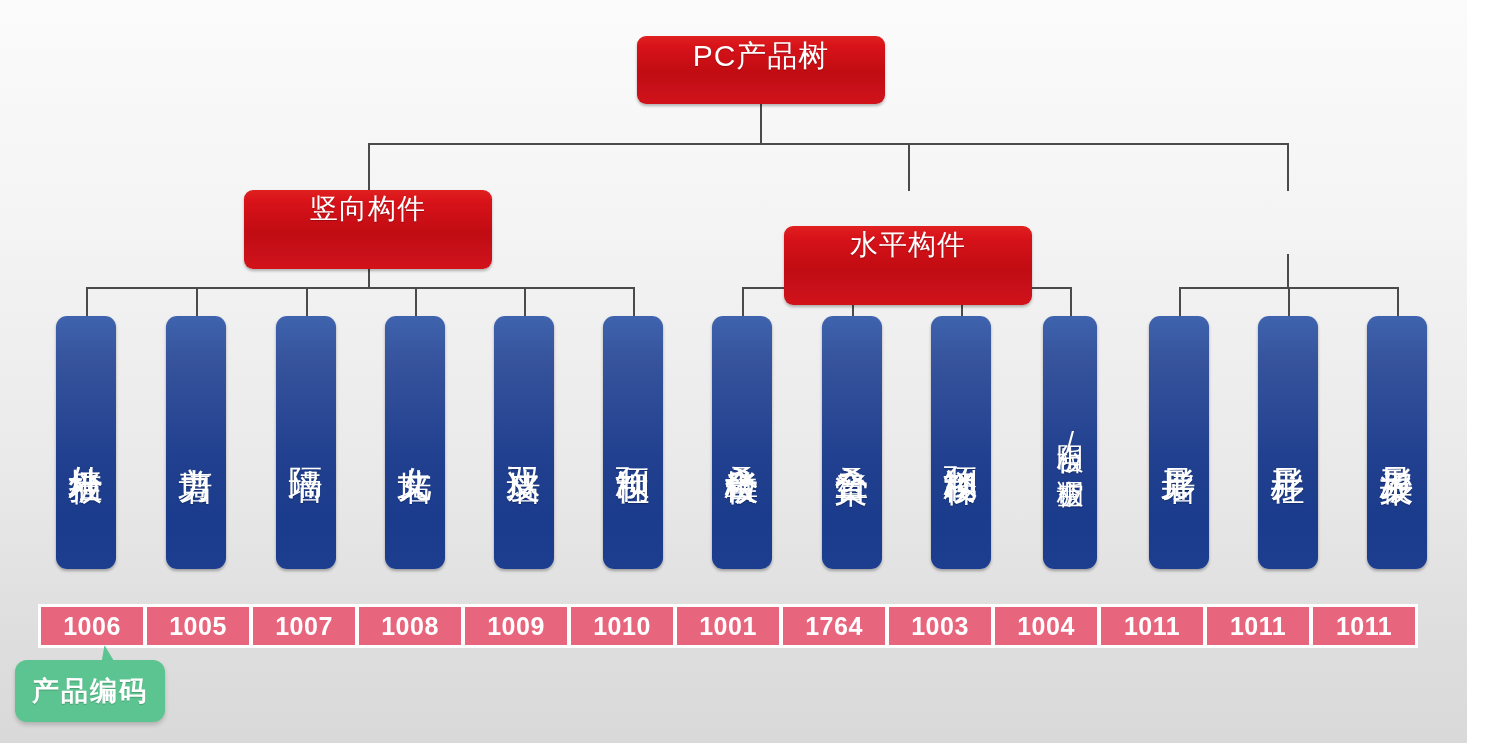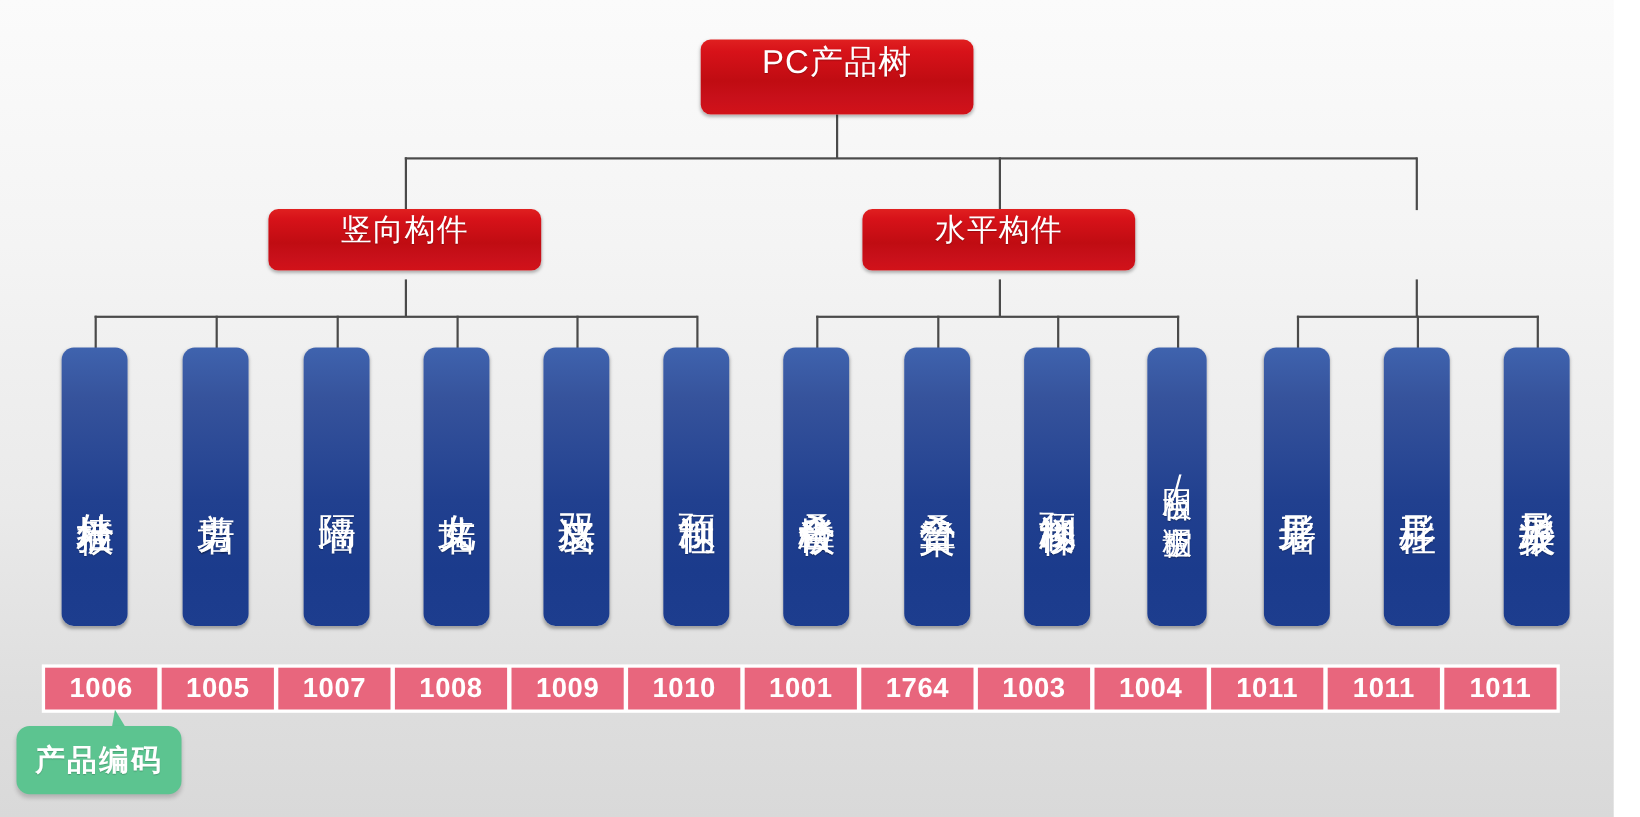--- a/index.html
+++ b/index.html
@@ -44,21 +44,21 @@
     color: #ffffff;
     letter-spacing: 1px;
     text-shadow: 0 1px 1px rgba(0,0,0,0.25);
   }
   .node-root {
     left: 637px; top: 36px;
     width: 248px; height: 68px;
     font-size: 30px;
   }
   .node-l2 {
-    width: 248px; height: 56px;
+    width: 248px; height: 79px;
     font-size: 28px;
     top: 190px;
   }
 
   
   .leaf {
     position: absolute;
     top: 316px;
     width: 60px;
     height: 253px;
@@ -172,21 +172,21 @@
   <div class="connector v" style="left:1288px; top:287px; height:30px;"></div>
   <div class="connector v" style="left:1397px; top:287px; height:30px;"></div>
 
   <div class="node-red node-root">
     <span>PC产品树</span>
   </div>
 
   <div class="node-red node-l2" style="left:244px;">
     <span>竖向构件</span>
   </div>
-  <div class="node-red node-l2" style="left:784px;">
+  <div class="node-red node-l2" style="left:784px;margin-top:36px;">
     <span>水平构件</span>
   </div>
 
   <div class="leaf" style="left:56px;">
     <span class="vtext">外墙挂板</span>
   </div>
   <div class="leaf" style="left:166px;">
     <span class="vtext">剪力墙</span>
   </div>
   <div class="leaf" style="left:276px;">

